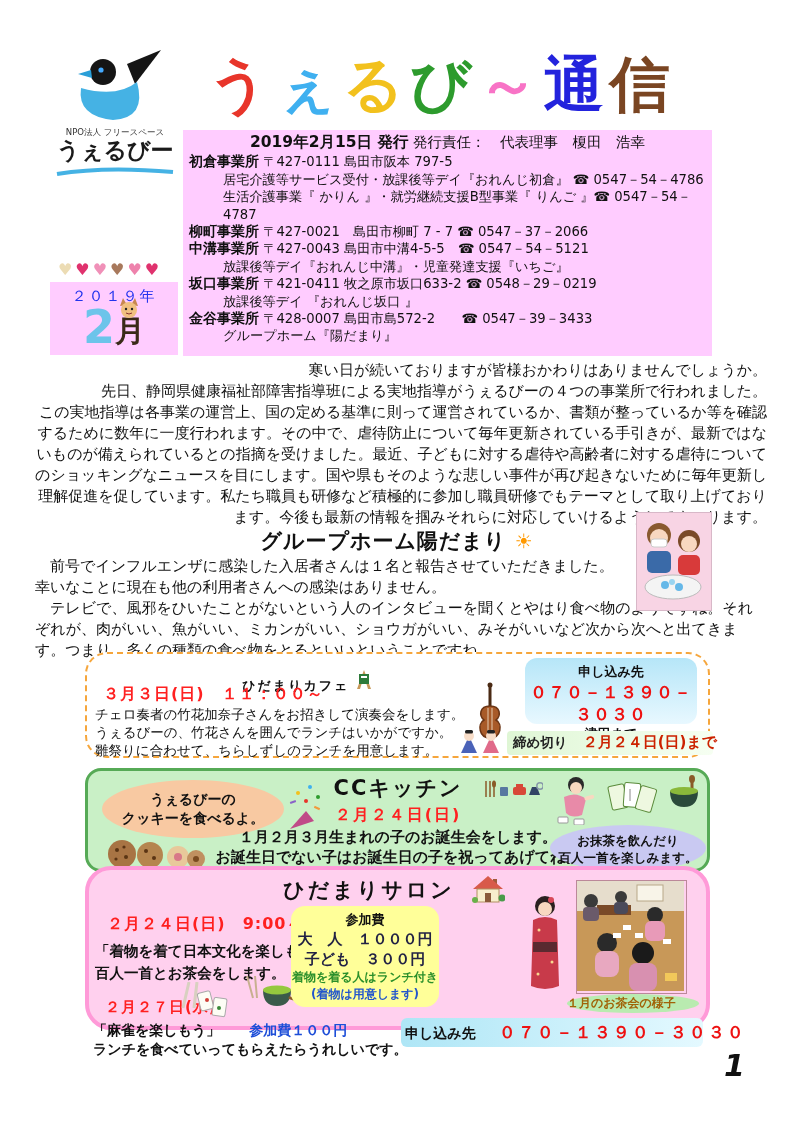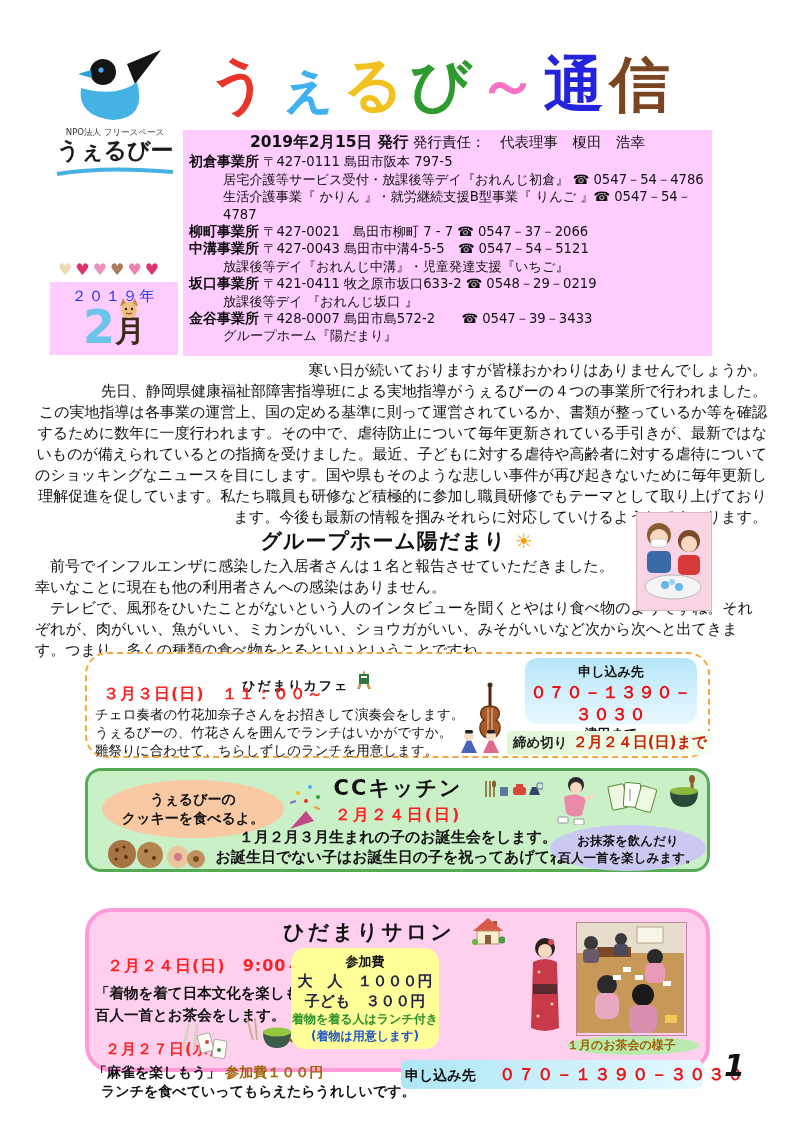--- a/index.html
+++ b/index.html
@@ -54,21 +54,21 @@
   .cafe-l2{left:8px;top:70px;font-size:13.5px;}
   .cafe-l3{left:8px;top:88px;font-size:13.5px;}
   .cafe-apply{left:438px;top:4px;width:172px;height:66px;border-radius:12px;text-align:center;
               background:linear-gradient(180deg,#b6e6f8,#e8f8ff);}
   .apply-label{font-size:13px;font-weight:bold;margin-top:5px;}
   .apply-phone{font-size:17px;font-weight:900;color:#ee1111;letter-spacing:1px;line-height:22px;}
   .apply-contact{font-size:13px;font-weight:bold;}
   .cafe-deadline{left:420px;top:77px;width:194px;height:22px;border-radius:4px;padding:1px 6px;
                  background:linear-gradient(90deg,#dff6d5,#f6fff2);white-space:nowrap;}
   .dl-label{font-size:13.5px;font-weight:bold;color:#222;}
-  .dl-date{font-size:15px;font-weight:900;color:#cc2200;margin-left:0;}
+  .dl-date{font-size:15px;font-weight:900;color:#cc2200;margin-left:10px;}
   .cello{left:388px;top:28px;}
   .hina{left:372px;top:76px;}
 
   
   #kitchen{left:85px;top:768px;width:625px;height:104px;background:#c9f0c6;border:3px solid #56aa56;
            border-radius:16px;box-sizing:border-box;}
   .kit-bubble-l{left:14px;top:9px;width:182px;height:58px;background:#f8c9a2;border-radius:50%;
                 text-align:center;font-size:14px;font-weight:bold;line-height:19px;padding-top:10px;box-sizing:border-box;}
   .kit-cookies{left:18px;top:66px;}
   .kit-title{left:150px;top:3px;width:320px;text-align:center;font-size:21px;font-weight:900;letter-spacing:2px;}
@@ -77,33 +77,33 @@
   .kit-date{left:150px;top:34px;width:320px;text-align:center;color:#ff2020;font-weight:900;font-size:16px;letter-spacing:2px;}
   .kit-l1{left:95px;top:57px;width:430px;text-align:center;font-size:15px;font-weight:bold;}
   .kit-l2{left:95px;top:77px;width:430px;text-align:center;font-size:15px;font-weight:bold;}
   .kit-girl{left:462px;top:4px;}
   .kit-cards{left:518px;top:6px;}
   .kit-matcha{left:578px;top:4px;}
   .kit-bubble-r{left:462px;top:54px;width:156px;height:46px;background:#c9c9f2;border-radius:50%;
                 text-align:center;font-size:12.5px;font-weight:bold;line-height:17px;padding-top:7px;box-sizing:border-box;}
 
   
-  #salon{left:85px;top:908px;width:625px;height:164px;background:#ffd0ee;border:4px solid #ff9ad8;
+  #salon{left:85px;top:866px;width:625px;height:164px;background:#ffd0ee;border:4px solid #ff9ad8;
          border-radius:26px;box-sizing:border-box;}
   .sal-title{left:60px;top:6px;width:440px;text-align:center;font-size:21px;font-weight:900;letter-spacing:3px;}
   .sal-house{left:382px;top:6px;}
   .sal-date1{left:18px;top:44px;color:#ff2020;font-weight:900;font-size:16px;letter-spacing:1px;}
   .sal-l1{left:6px;top:72px;font-size:14.5px;font-weight:bold;}
   .sal-l2{left:6px;top:94px;font-size:14.5px;font-weight:bold;}
   .sal-tea{left:150px;top:104px;}
   .sal-date2{left:16px;top:128px;color:#ff2020;font-weight:900;font-size:15px;letter-spacing:1px;}
   .sal-mahjong{left:92px;top:112px;}
   .sal-l3{left:4px;top:152px;font-size:14px;font-weight:bold;}
-  .sal-fee100{color:#a16207;}
-  .sal-l4{left:4px;top:171px;font-size:14px;font-weight:bold;margin-left:8px;}
+  .sal-fee100{color:#1d4ed8;margin-left:24px;}
+  .sal-l4{left:4px;top:171px;font-size:14px;font-weight:bold;}
   .sal-feebox{left:202px;top:36px;width:148px;height:101px;background:#ffff99;border-radius:14px;
               text-align:center;box-sizing:border-box;padding-top:5px;}
   .fee-t{font-size:13px;font-weight:bold;}
   .fee-a,.fee-c{font-size:15px;font-weight:900;color:#222244;line-height:20px;}
   .fee-n1{font-size:12px;font-weight:900;color:#2a8f2a;line-height:17px;}
   .fee-n2{font-size:12px;font-weight:900;color:#2255cc;line-height:17px;}
   .sal-kimono{left:436px;top:24px;}
   .sal-photo{left:487px;top:10px;width:109px;height:112px;border:1px solid #b89;}
   .sal-caption{left:478px;top:124px;width:132px;height:19px;background:#b9ebb0;border-radius:50%;
                font-size:12px;font-weight:900;color:#a16207;line-height:19px;}

